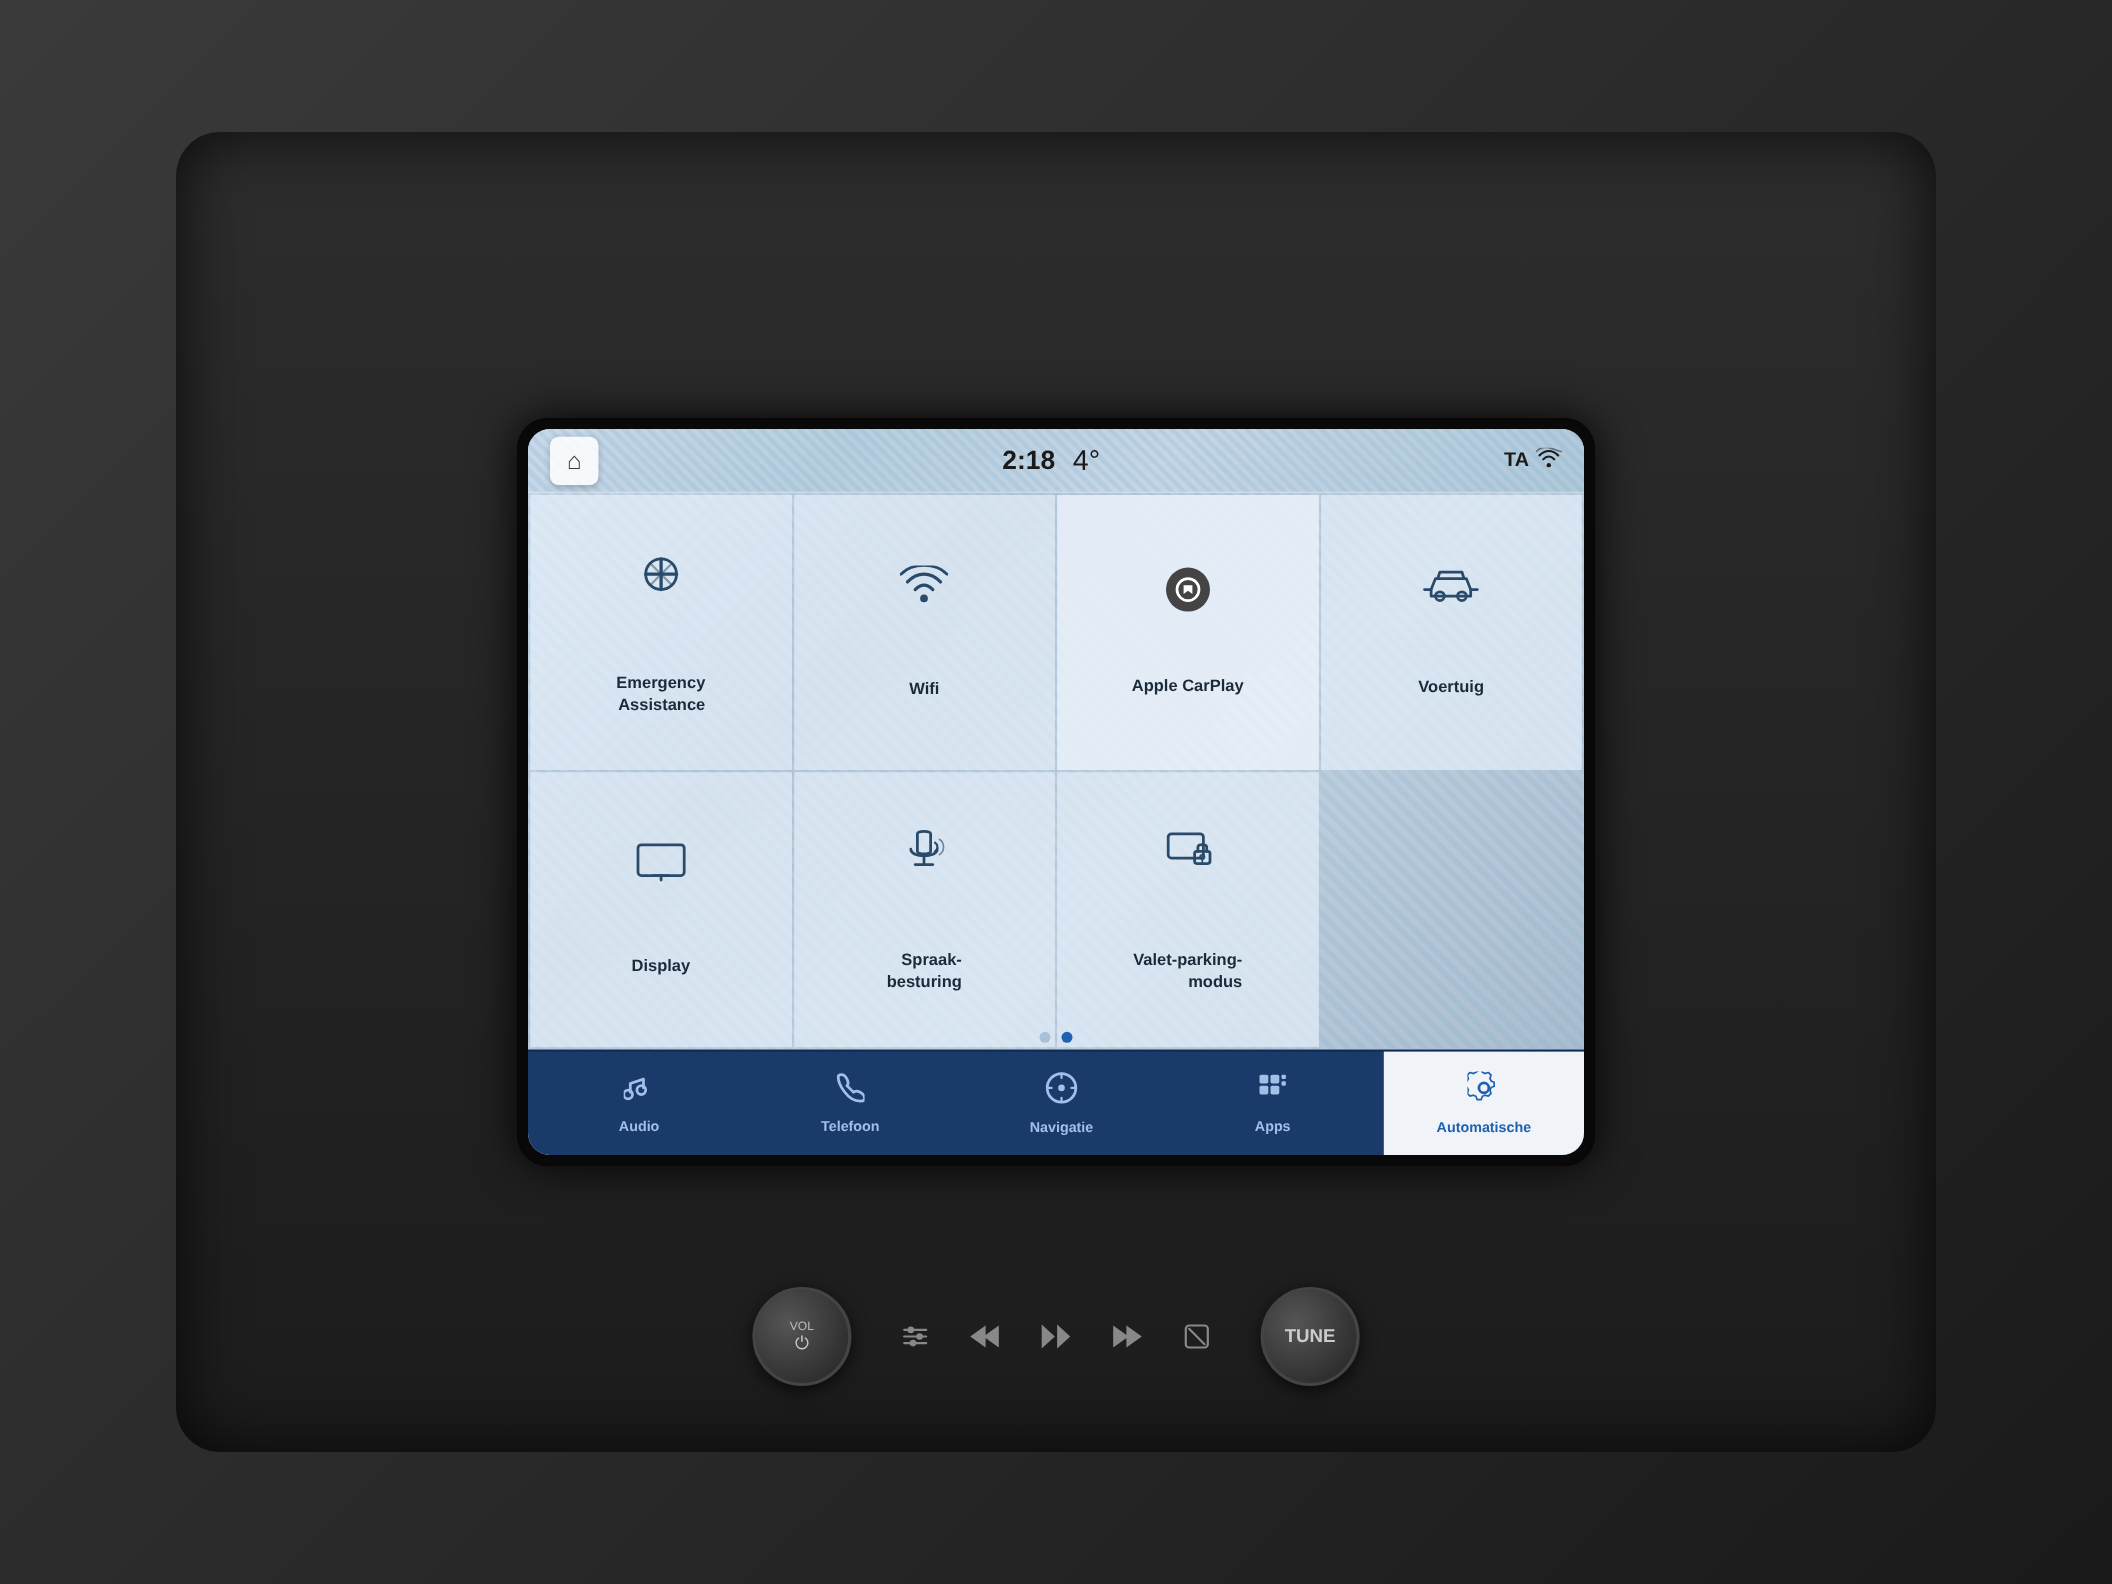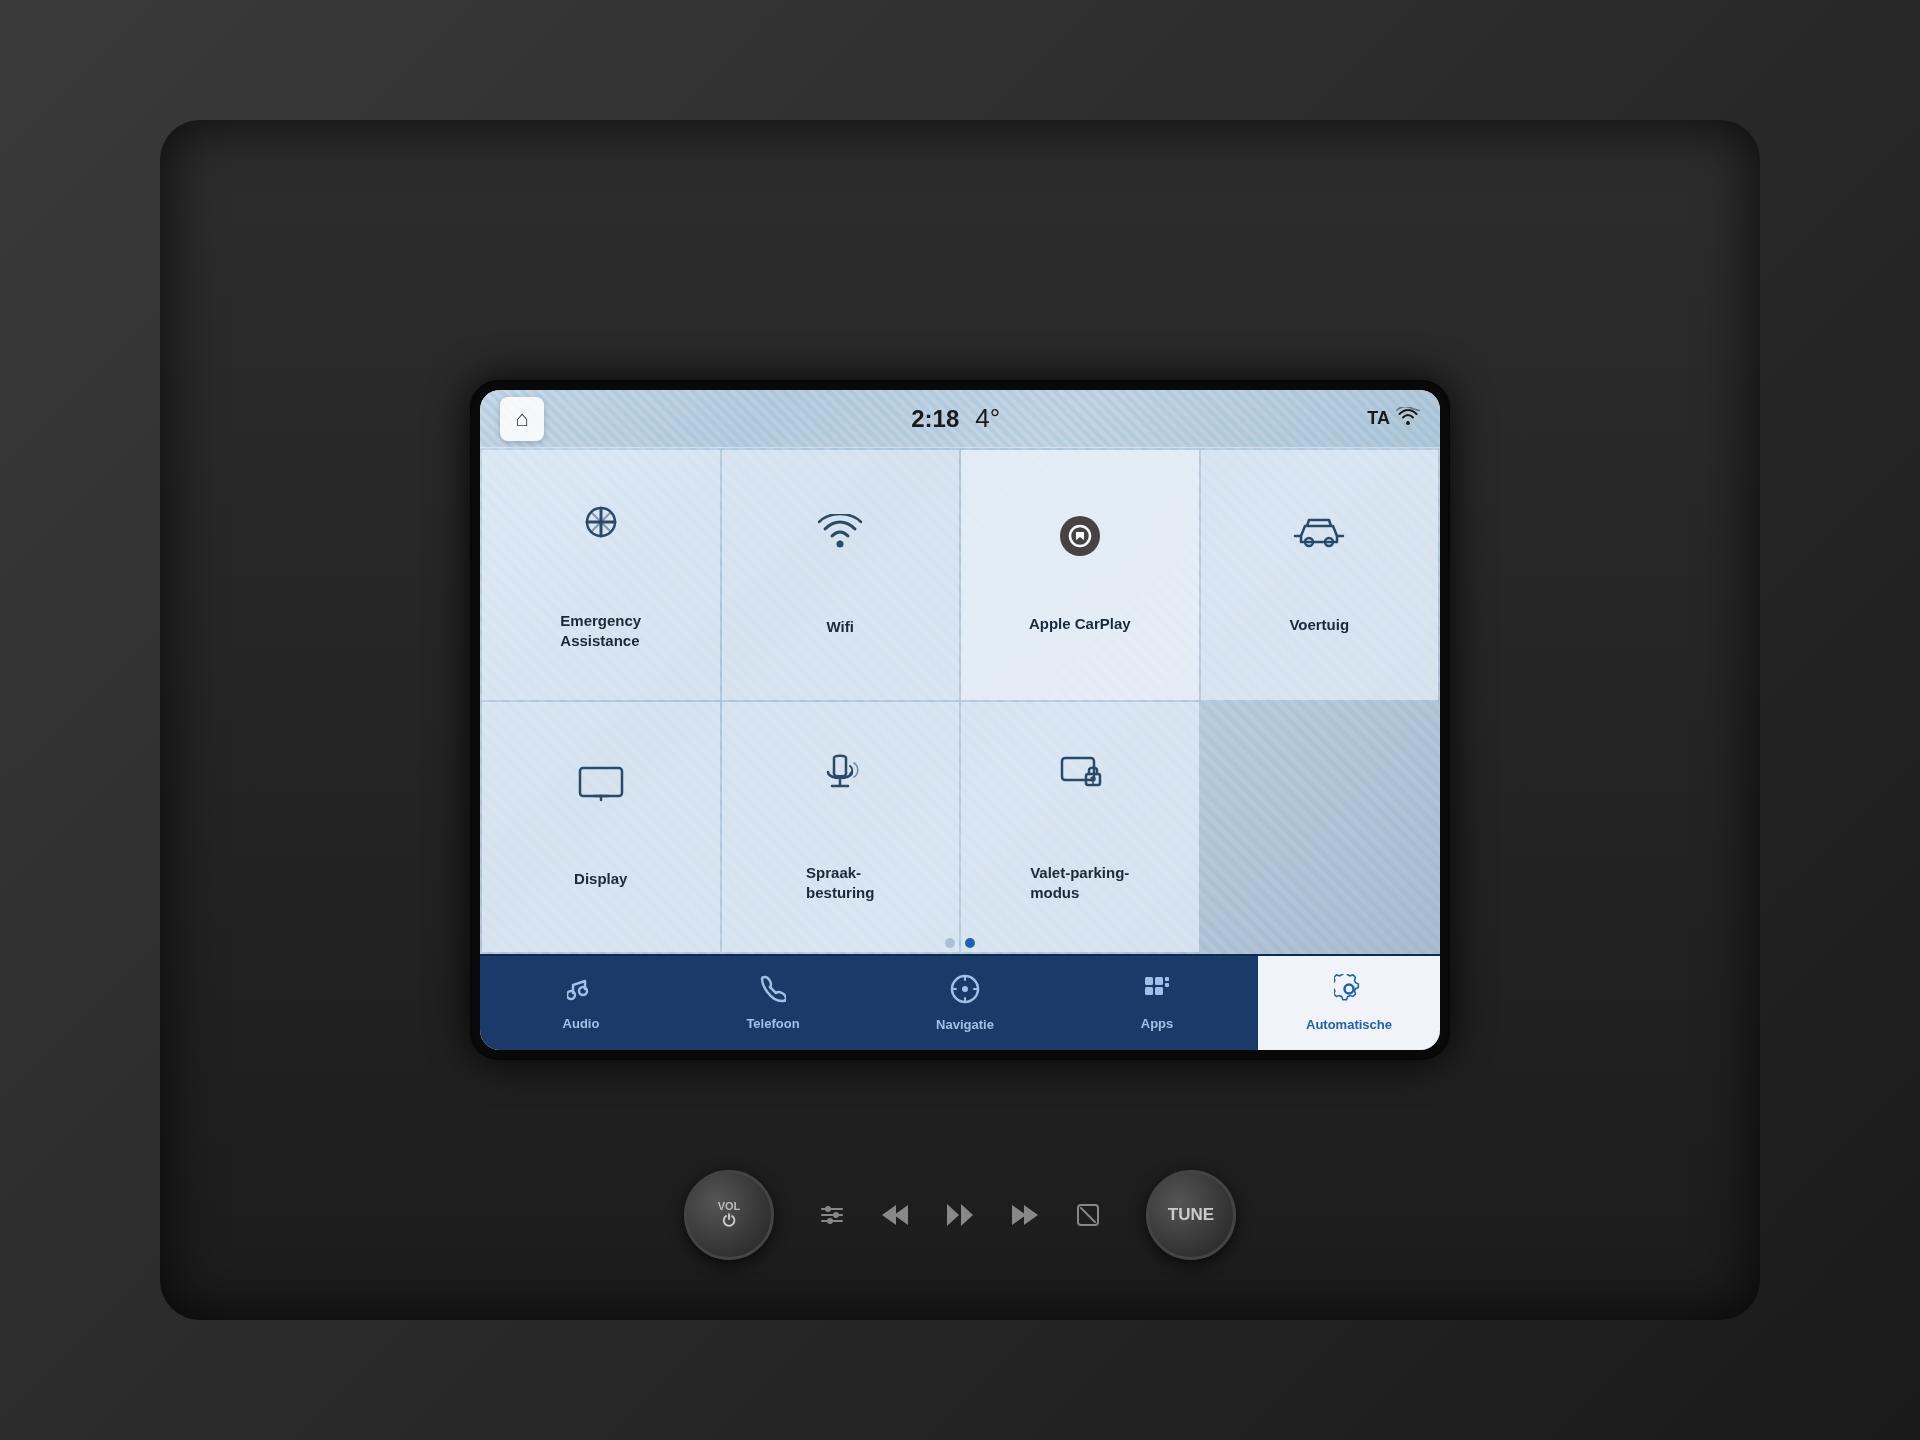--- a/index.html
+++ b/index.html
@@ -182,21 +182,21 @@
 
     .menu-item-icon {
       font-size: 36px;
       color: #2a4a6a;
     }
 
     .menu-item-label {
       font-size: 15px;
       font-weight: 600;
       color: #1a2a3a;
-      text-align: left;
+      text-align: right;
       line-height: 1.3;
       margin-top: 46px;
     }
 
     
     .menu-item.carplay-item {
       background: rgba(235, 242, 250, 0.85);
     }
 
     
@@ -281,21 +281,21 @@
       width: 90px;
       height: 90px;
       border-radius: 50%;
       background: radial-gradient(circle at 35% 35%, #555, #222);
       border: 3px solid #444;
       display: flex;
       align-items: center;
       justify-content: center;
       color: #ccc;
       font-size: 12px;
-      font-weight: bold;
+      font-weight: normal;
       box-shadow: 0 4px 15px rgba(0,0,0,0.7);
       flex-direction: column;
       gap: 2px;
     }
 
     .vol-inner {
       display: flex;
       flex-direction: column;
       align-items: center;
     }

